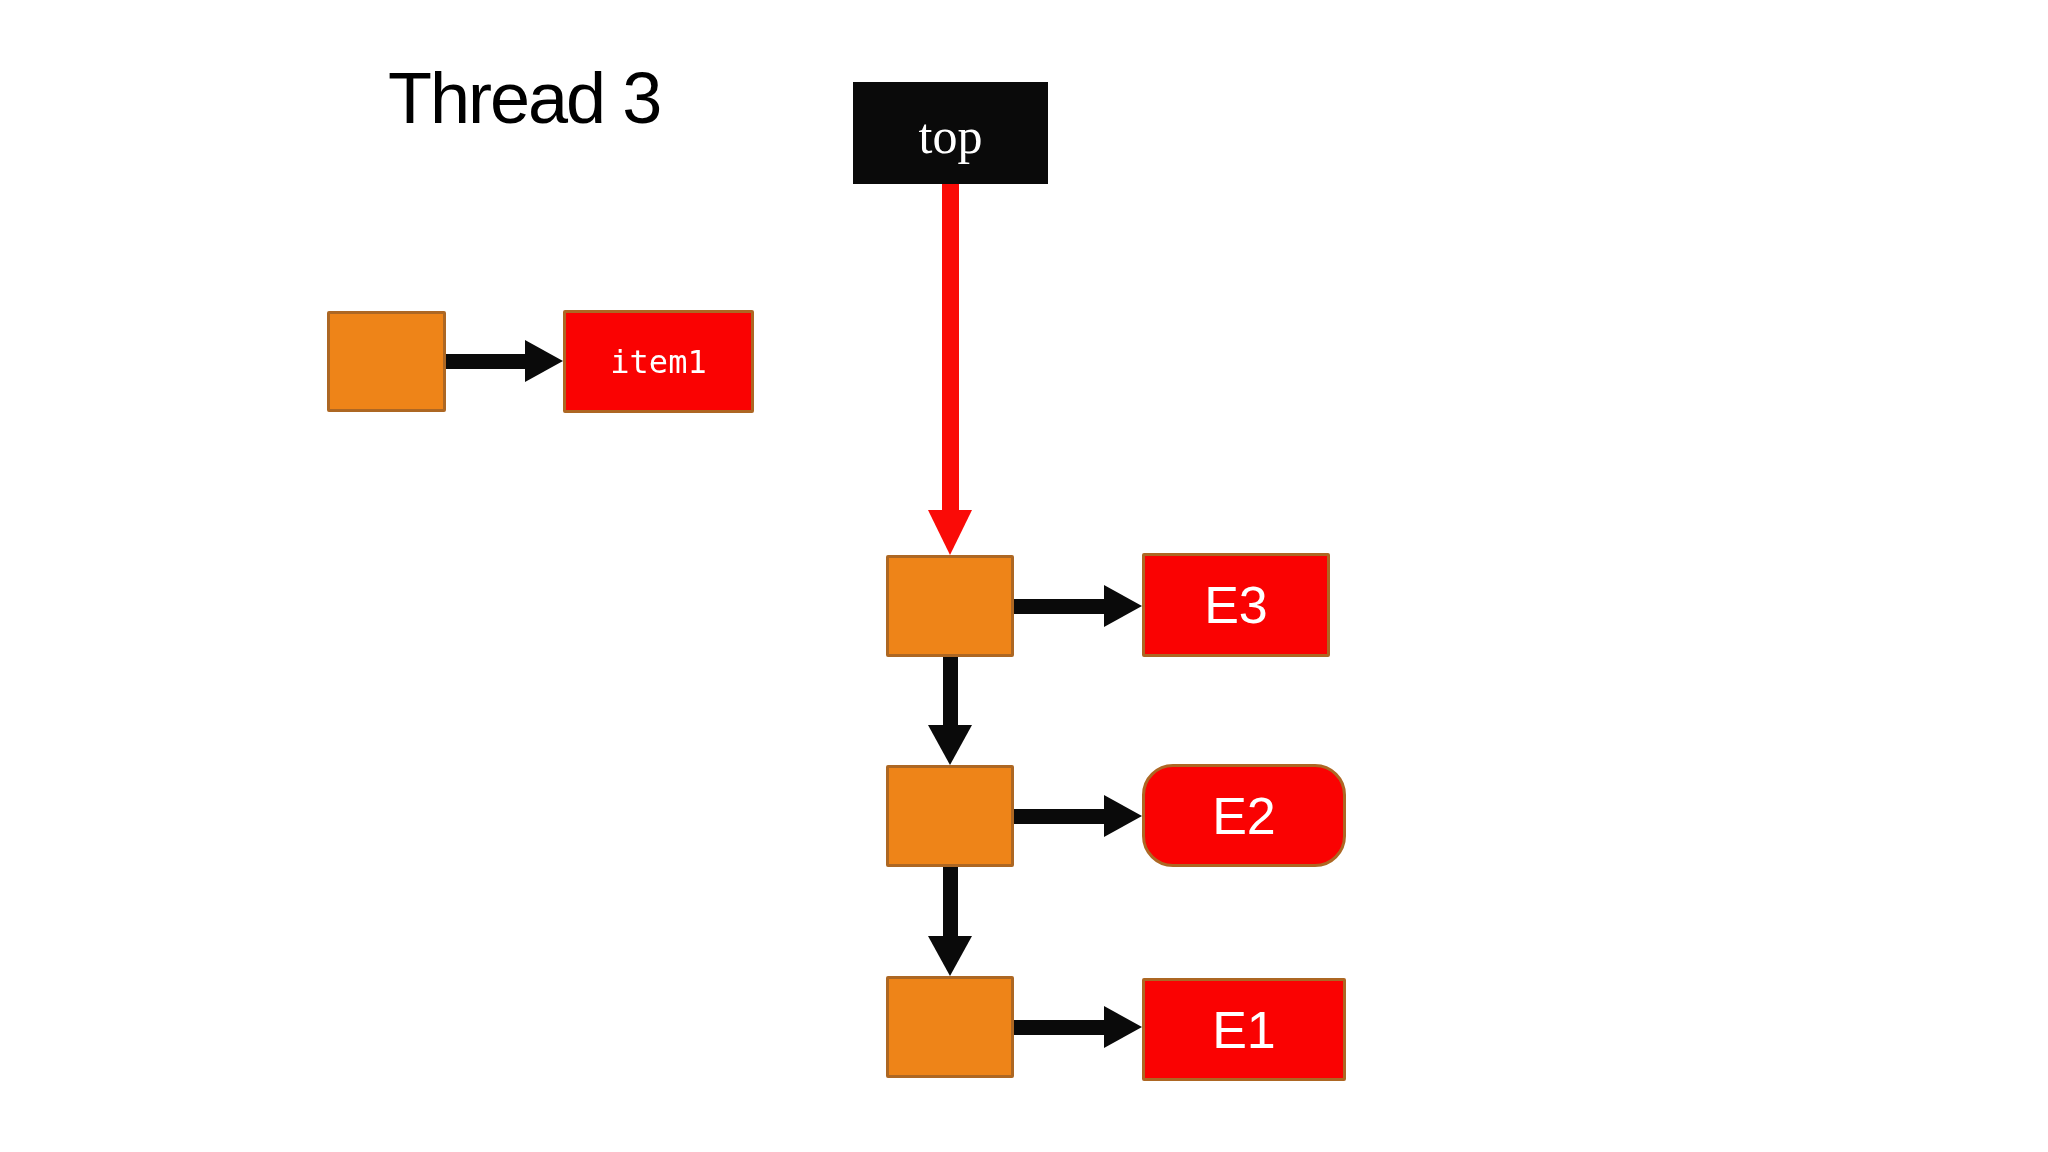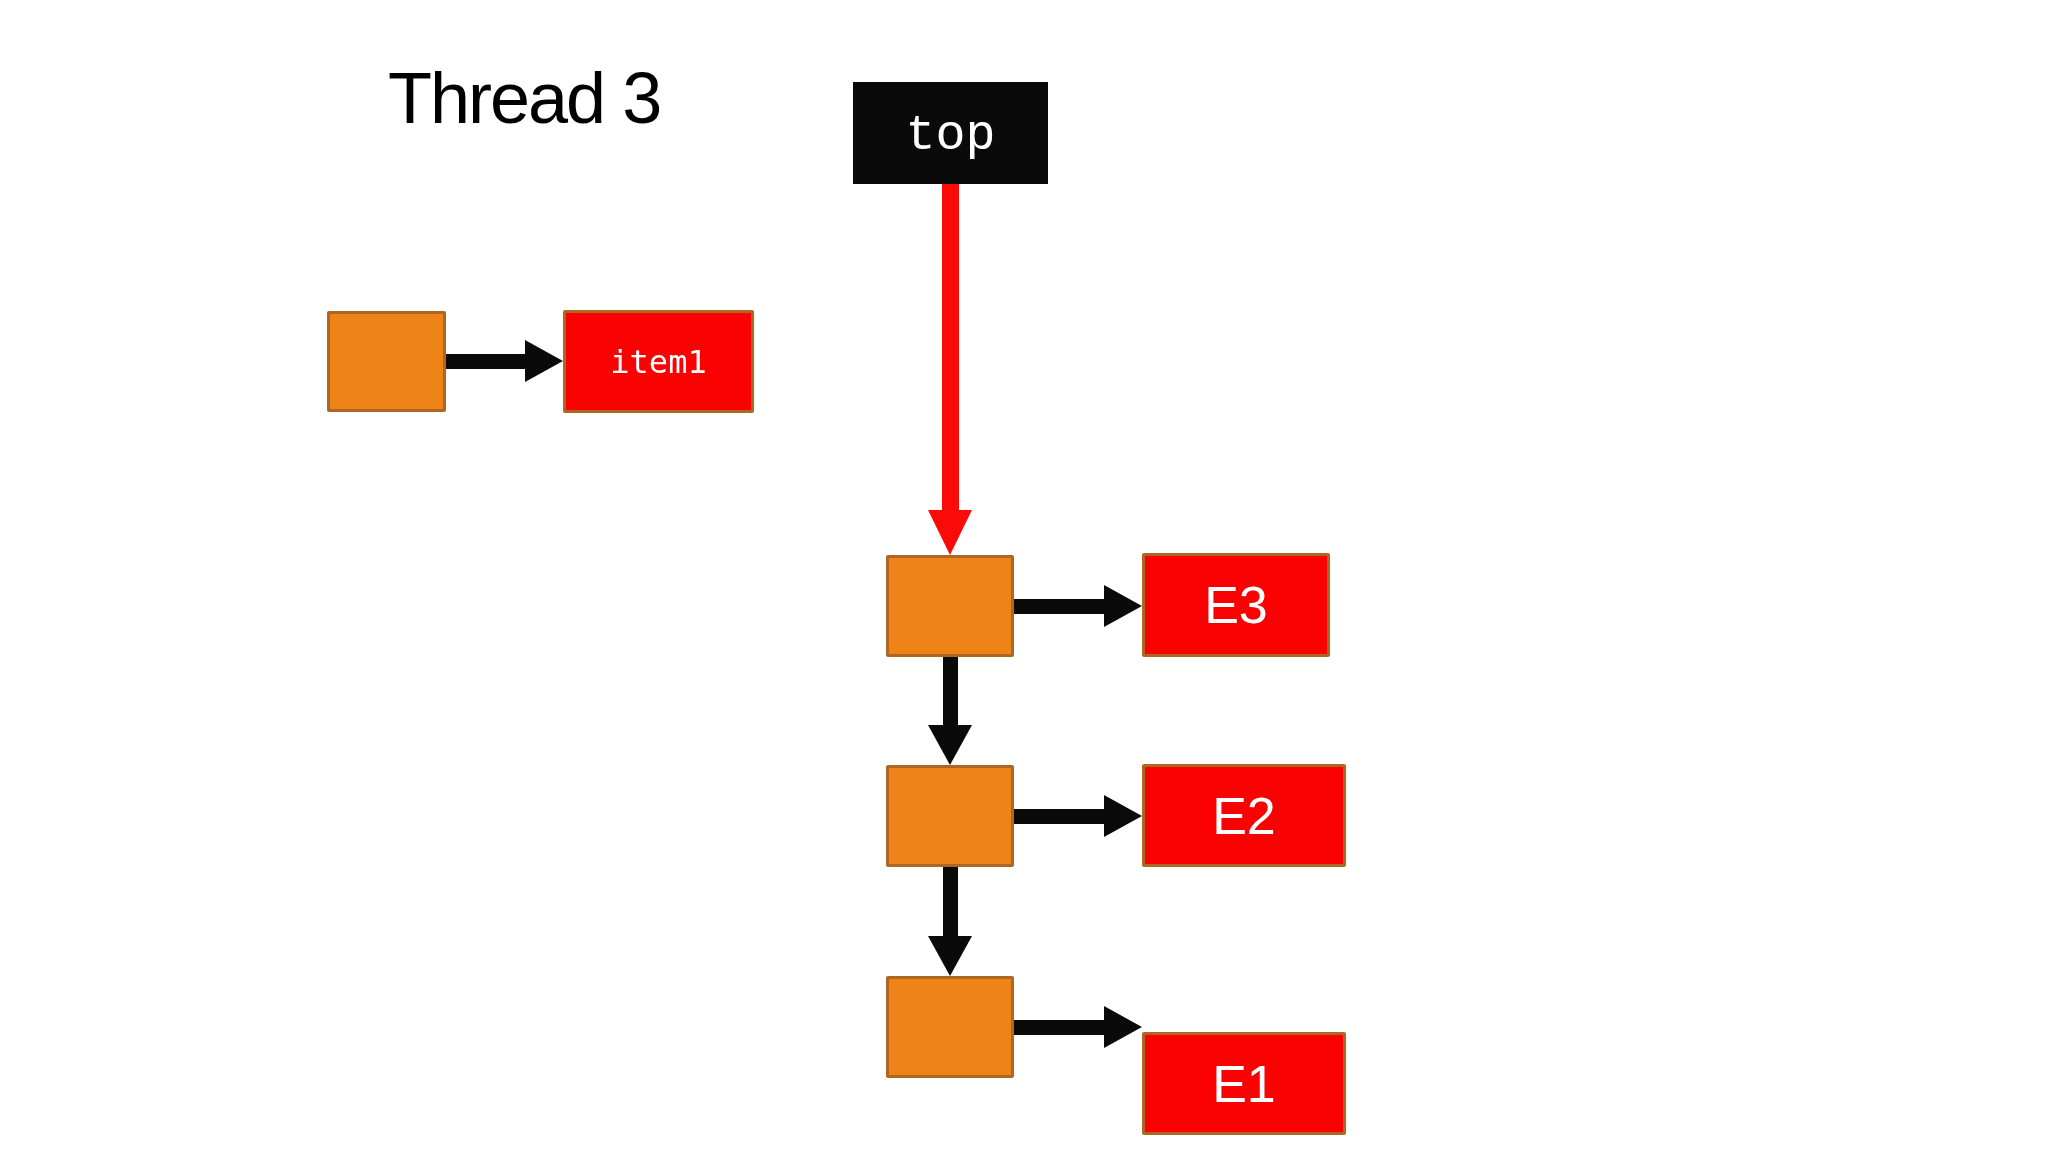--- a/index.html
+++ b/index.html
@@ -32,21 +32,21 @@
     left: 853px;
     top: 82px;
     width: 195px;
     height: 102px;
     background: var(--pointer-box-fill, #0a0a0a);
     display: flex;
     align-items: center;
     justify-content: center;
   }
   .top-box span {
-    font-family: Liberation Mono, monospace;
+    font-family: Liberation Serif, serif;
     font-size: 50px;
     color: var(--box-text, #fff);
     line-height: 1;
     margin-top: 6px;
   }
   .cell {
     position: absolute;
     box-sizing: border-box;
     background: var(--node-fill, #ee8418);
     border: 3px solid var(--node-border, #ad6723);
@@ -61,22 +61,22 @@
     box-sizing: border-box;
     background: var(--value-fill, #fa0202);
     border: 3px solid var(--value-border, #ad6723);
     border-radius: 2px;
     display: flex;
     align-items: center;
     justify-content: center;
   }
   .vbox.item { left: 563px;  top: 310px; width: 191px; height: 103px; }
   .vbox.e3   { left: 1142px; top: 553px; width: 188px; height: 104px; }
-  .vbox.e2   { left: 1142px; top: 764px; width: 204px; height: 103px; }
-  .vbox.e1   { left: 1142px; top: 1032px; width: 204px; height: 103px; }
+  .vbox.e2   { left: 1142px; top: 764px; width: 204px; height: 103px; border-radius: 31px; }
+  .vbox.e1   { left: 1142px; top: 978px; width: 204px; height: 103px; }
   .vbox span.mono {
     font-family: "DejaVu Sans Mono", monospace;
     font-size: 32px;
     color: var(--box-text, #fff);
     line-height: 1;
   }
   .vbox span.sans {
     font-family: "Liberation Sans", sans-serif;
     font-size: 52px;
     color: var(--box-text, #fff);

